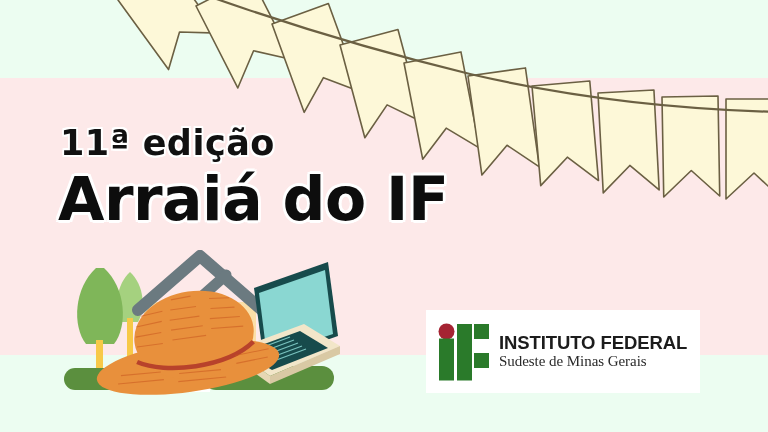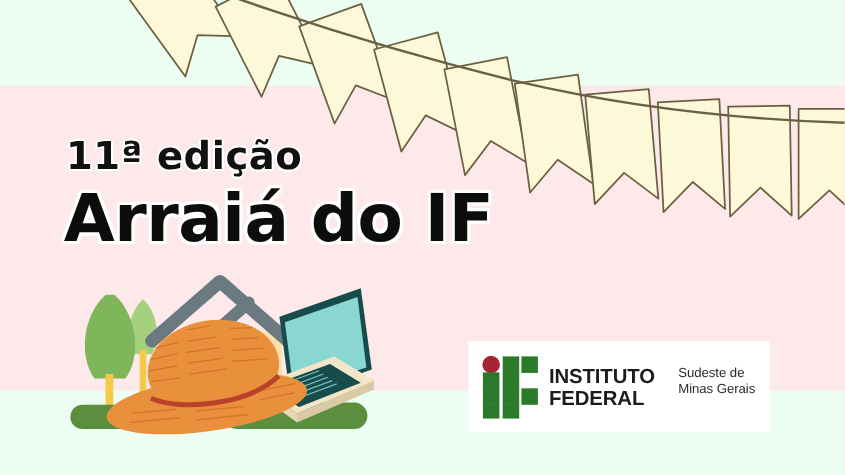--- a/index.html
+++ b/index.html
@@ -59,30 +59,30 @@
   
   #logo-card{
     position:absolute;left:426px;top:310px;
     width:274px;height:83px;
     background:#ffffff;
     display:flex;align-items:center;
     box-sizing:border-box;
     padding-left:12px;
   }
   #logo-mark{width:52px;height:58px;flex:0 0 auto;}
-  #logo-text{margin-left:9px;display:flex;flex-direction:row;justify-content:center;}
+  #logo-text{margin-left:9px;display:flex;flex-direction:column;justify-content:center;}
   .logo-l1{
     font-size:18.5px;font-weight:bold;color:#1c1c1c;
     letter-spacing:-0.1px;line-height:1.08;
     font-family:"Liberation Sans", sans-serif;
   }
   .logo-l2,.logo-l3{
-    font-size:12px;color:#2a2a2a;line-height:1.17;
+    font-size:15px;color:#2a2a2a;line-height:1.17;
     letter-spacing:-0.05px;
-    font-family:Liberation Sans, sans-serif;
+    font-family:Liberation Serif, serif;
   }
 </style>
 </head>
 <body>
 
 <div id="poster">
 
   <div class="band band-top"></div>
   <div class="band band-mid"></div>
   <div class="band band-bot"></div>

